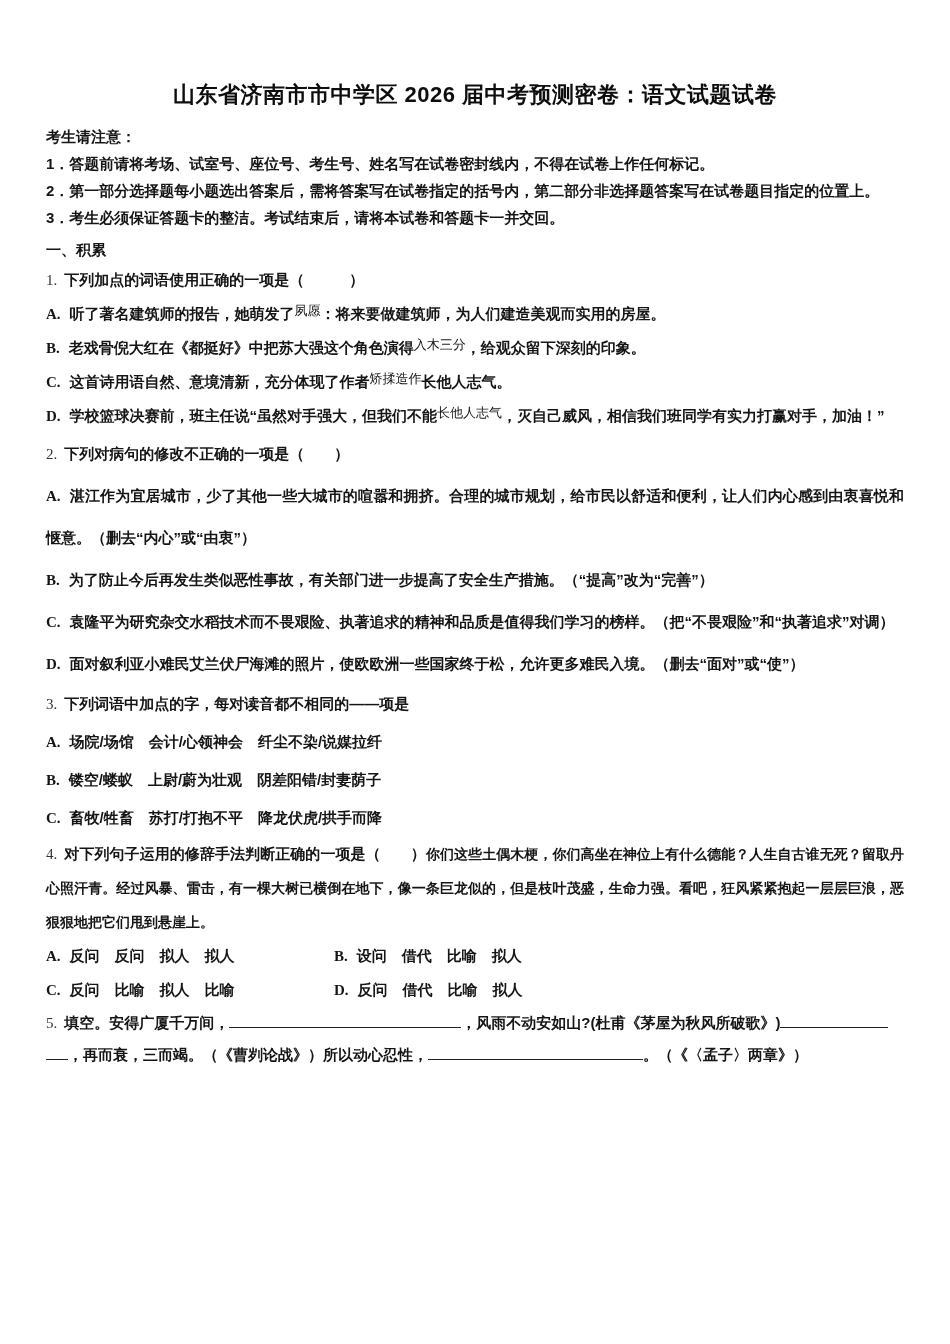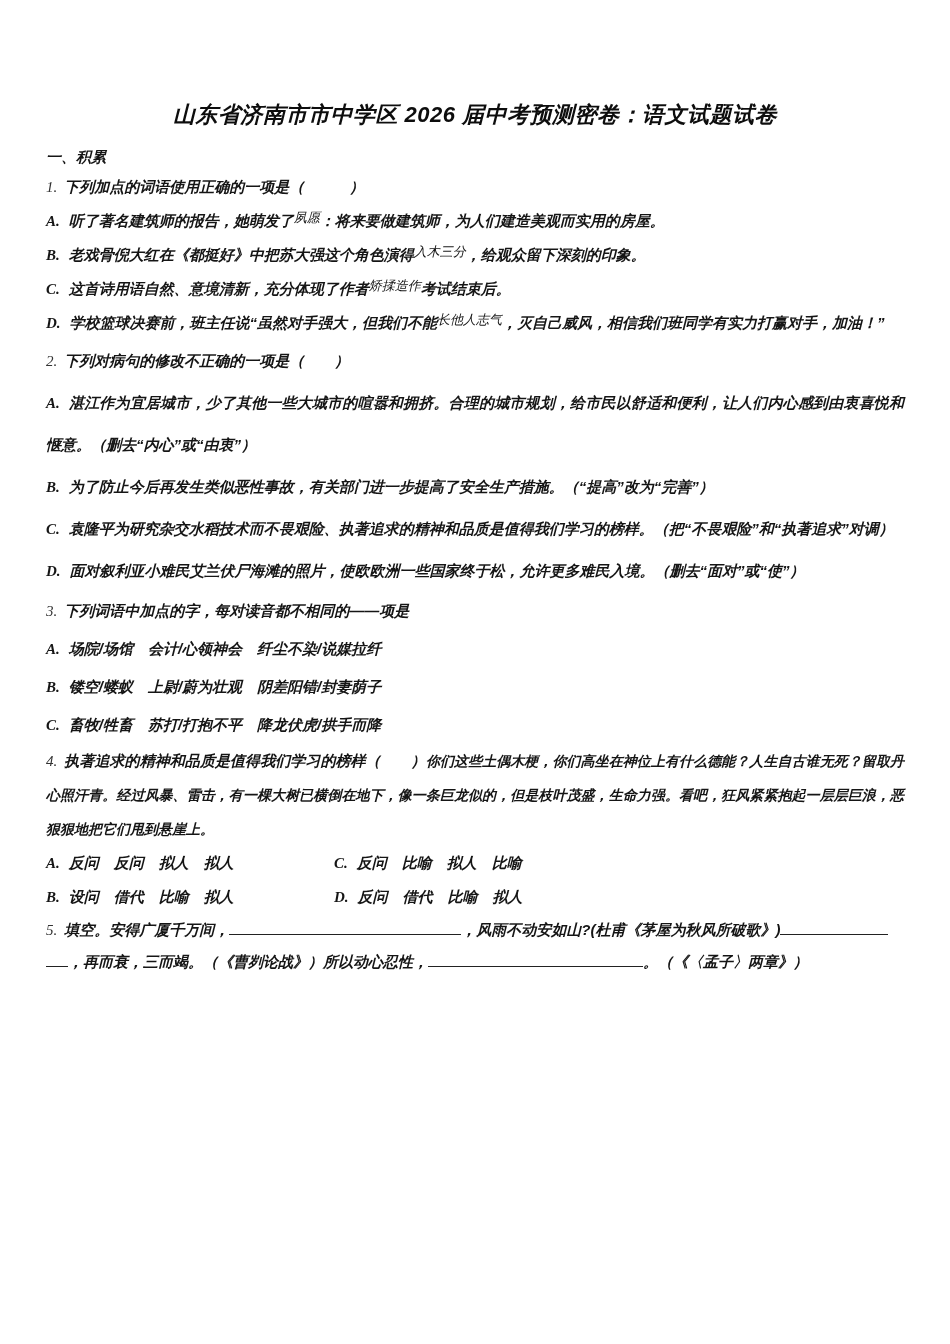--- a/index.html
+++ b/index.html
@@ -1,20 +1,20 @@
 <!DOCTYPE html>
 <html><head>
 <meta charset="utf-8">
 <style>
   html,body{margin:0;padding:0;}
   body{
     width:950px;height:1344px;overflow:hidden;background:#ffffff;color:#151515;
     font-family:"Liberation Sans",sans-serif;
   }
-  .page{padding:100px 46px 0 46px;box-sizing:border-box;font-style:italic;}
+  .page{padding:80px 46px 0 46px;box-sizing:border-box;}
   .title{
     font-size:22px;font-weight:800;text-align:center;margin:0 0 13px 0;
     letter-spacing:0.5px;color:#0d0d0d;
   }
   .notice{font-size:15px;font-weight:700;line-height:27px;text-align:justify;}
   .notice-item{text-align:justify;}
   .sec{font-size:15px;font-weight:700;line-height:27px;margin-top:5px;}
   .q{font-size:15px;font-weight:700;text-align:justify;}
   .qnum{font-family:"Liberation Serif",serif;font-weight:400;color:#333;margin-right:7px;}
   .lbl{font-family:"Liberation Serif",serif;font-weight:700;margin-right:9px;}
@@ -29,35 +29,41 @@
   .blank{display:inline-block;height:12px;border-bottom:1.5px solid #222;}
   .row{text-align:justify;}
 </style>
 </head>
 <body>
 
 <div class="page">
 
   <h1 class="title">山东省济南市市中学区 2026 届中考预测密卷：语文试题试卷</h1>
 
+  <div class="notice">
+    <div>考生请注意：</div>
+    <div class="notice-item">1．答题前请将考场、试室号、座位号、考生号、姓名写在试卷密封线内，不得在试卷上作任何标记。</div>
+    <div class="notice-item">2．第一部分选择题每小题选出答案后，需将答案写在试卷指定的括号内，第二部分非选择题答案写在试卷题目指定的位置上。</div>
+    <div class="notice-item">3．考生必须保证答题卡的整洁。考试结束后，请将本试卷和答题卡一并交回。</div>
+  </div>
 
   <div class="sec">一、积累</div>
 
   <div class="q q1">
     <div class="row">
       <span class="qnum">1.</span><span>下列加点的词语使用正确的一项是（　　　）</span>
     </div>
     <div class="row">
       <span class="lbl">A.</span><span><span>听了著名建筑师的报告，她萌发了</span><span class="em-raised">夙愿</span><span>：将来要做建筑师，为人们建造美观而实用的房屋。</span></span>
     </div>
     <div class="row">
       <span class="lbl">B.</span><span><span>老戏骨倪大红在《都挺好》中把苏大强这个角色演得</span><span class="em-raised">入木三分</span><span>，给观众留下深刻的印象。</span></span>
     </div>
     <div class="row">
-      <span class="lbl">C.</span><span><span>这首诗用语自然、意境清新，充分体现了作者</span><span class="em-raised">矫揉造作</span><span>考试结束后。</span></span>
+      <span class="lbl">C.</span><span><span>这首诗用语自然、意境清新，充分体现了作者</span><span class="em-raised">矫揉造作</span><span>长他人志气。</span></span>
     </div>
     <div class="row">
       <span class="lbl">D.</span><span><span>学校篮球决赛前，班主任说“虽然对手强大，但我们不能</span><span class="em-raised">长他人志气</span><span>，灭自己威风，相信我们班同学有实力打赢对手，加油！”</span></span>
     </div>
   </div>
 
   <div class="q q2">
     <div class="row">
       <span class="qnum">2.</span><span>下列对病句的修改不正确的一项是（　　）</span>
     </div>
@@ -85,31 +91,31 @@
     <div class="row">
       <span class="lbl">B.</span><span>镂空/蝼蚁　上尉/蔚为壮观　阴差阳错/封妻荫子</span>
     </div>
     <div class="row">
       <span class="lbl">C.</span><span>畜牧/牲畜　苏打/打抱不平　降龙伏虎/拱手而降</span>
     </div>
   </div>
 
   <div class="q">
     <div class="row q4stem">
-      <span class="qnum">4.</span><span>执著追求的精神和品质是值得我们学习的榜样（　　）</span><span class="passage">你们这些土偶木梗，你们高坐在神位上有什么德能？人生自古谁无死？留取丹心照汗青。经过风暴、雷击，有一棵大树已横倒在地下，像一条巨龙似的，但是枝叶茂盛，生命力强。看吧，狂风紧紧抱起一层层巨浪，恶狠狠地把它们甩到悬崖上。</span>
+      <span class="qnum">4.</span><span>对下列句子运用的修辞手法判断正确的一项是（　　）</span><span class="passage">你们这些土偶木梗，你们高坐在神位上有什么德能？人生自古谁无死？留取丹心照汗青。经过风暴、雷击，有一棵大树已横倒在地下，像一条巨龙似的，但是枝叶茂盛，生命力强。看吧，狂风紧紧抱起一层层巨浪，恶狠狠地把它们甩到悬崖上。</span>
     </div>
     <div class="q4opts">
       <div>
         <span class="lbl">A.</span><span>反问　反问　拟人　拟人</span>
       </div>
       <div>
-        <span class="lbl">C.</span><span>反问　比喻　拟人　比喻</span>
+        <span class="lbl">B.</span><span>设问　借代　比喻　拟人</span>
       </div>
       <div>
-        <span class="lbl">B.</span><span>设问　借代　比喻　拟人</span>
+        <span class="lbl">C.</span><span>反问　比喻　拟人　比喻</span>
       </div>
       <div>
         <span class="lbl">D.</span><span>反问　借代　比喻　拟人</span>
       </div>
     </div>
   </div>
 
   <div class="q q5">
     <div class="row">
       <span class="qnum">5.</span><span><span>填空。安得广厦千万间，</span><span class="blank" style="width: 232px;"></span><span>，风雨不动安如山?(杜甫《茅屋为秋风所破歌》)</span><span class="blank" style="width: 108px;"></span></span>

